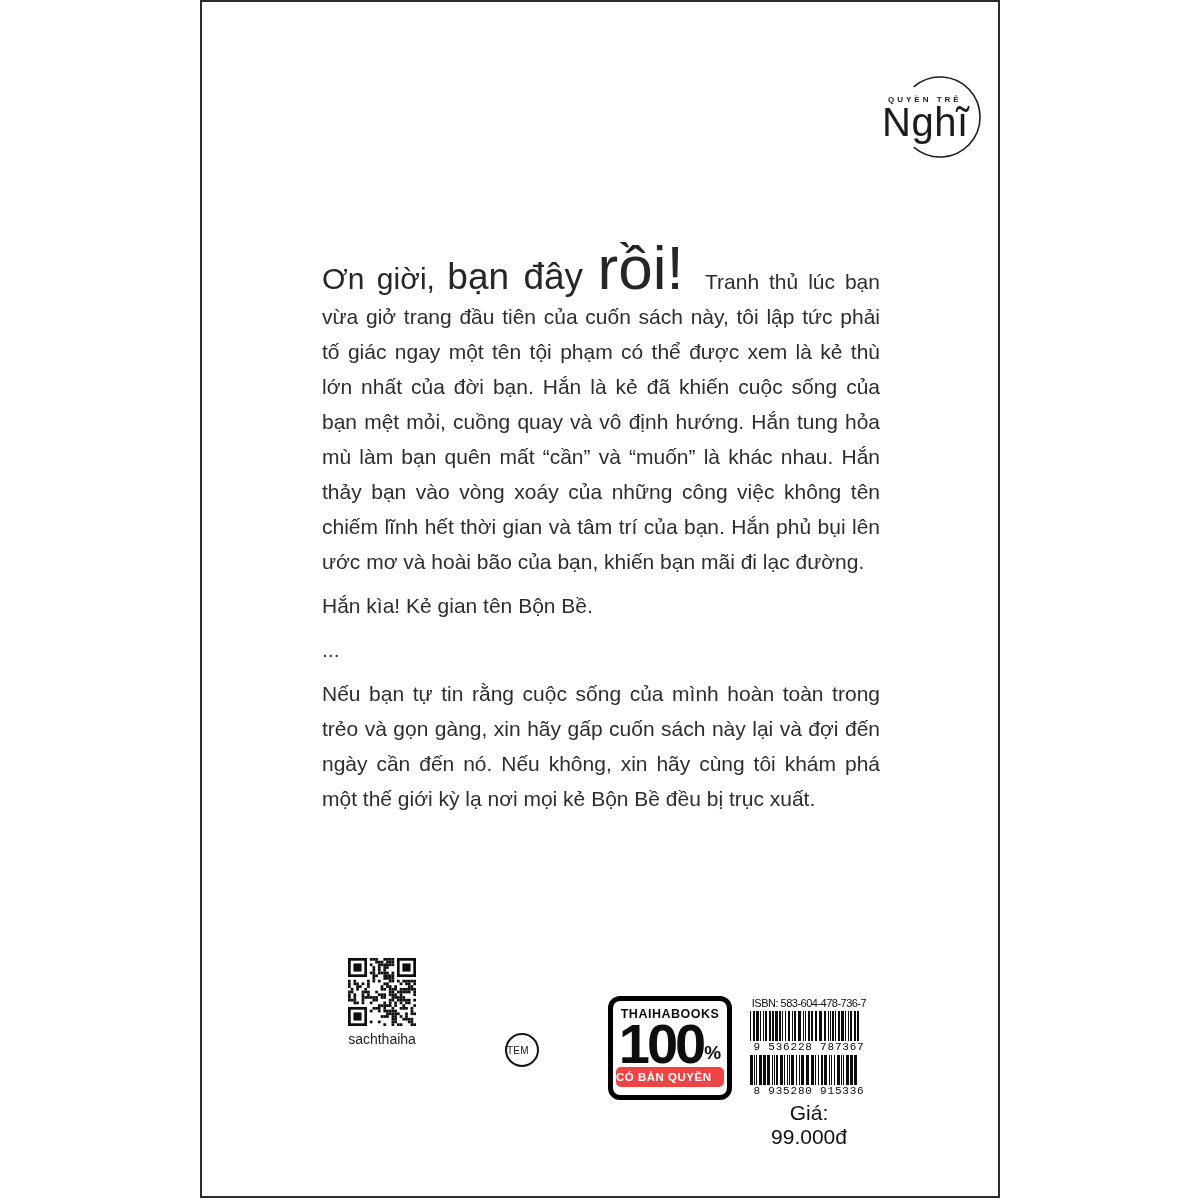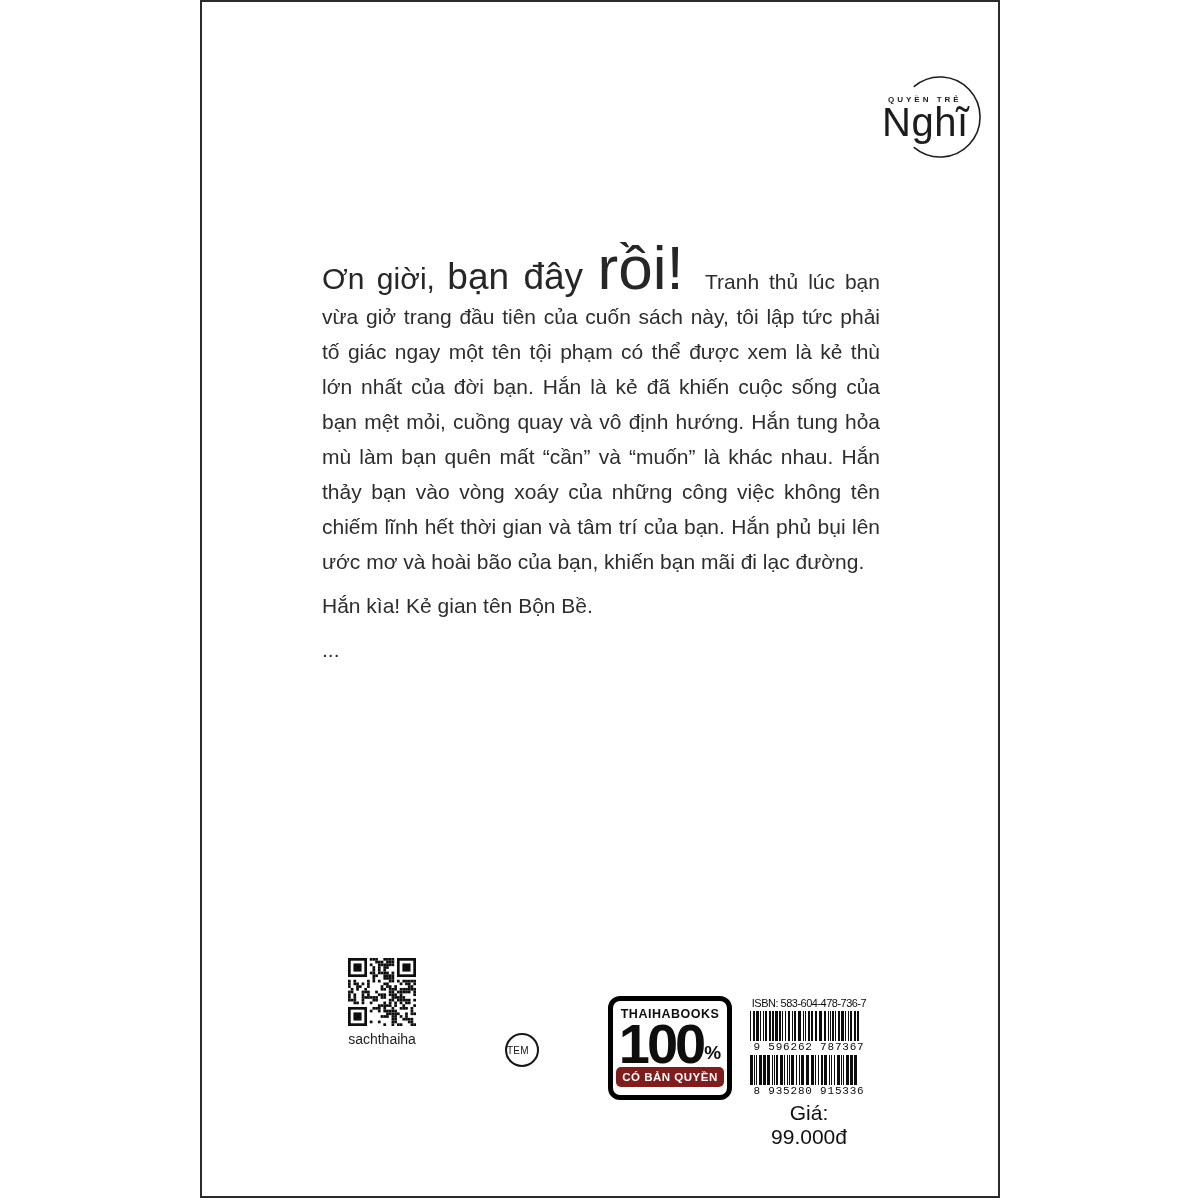--- a/index.html
+++ b/index.html
@@ -34,22 +34,22 @@
     border:2px solid #161616;border-radius:50%;display:flex;align-items:center;justify-content:flex-start;
     font-size:10px;color:#161616;letter-spacing:0.2px;}
 
   .badge{position:absolute;left:406px;top:994px;width:124px;height:104px;box-sizing:border-box;
     border:5px solid #000000;border-radius:12px;background:#fff;overflow:hidden;}
   .badge-brand{margin-top:6px;text-align:center;font-size:12.5px;font-weight:700;
     letter-spacing:0.5px;color:#0e0e0e;}
   .badge-100{display:flex;justify-content:center;align-items:flex-end;margin-top:1px;height:42px;}
   .badge-100 .num{font-size:56px;font-weight:700;letter-spacing:-3px;line-height:40px;color:#0e0e0e;}
   .badge-100 .pct{font-size:19px;font-weight:700;color:#0e0e0e;margin-left:1px;}
-  .badge-band{margin:3px 3px 0 3px;background:#7f1d1d;border-radius:5px;color:#fff;
-    text-align:center;font-size:11.5px;font-weight:700;letter-spacing:0.5px;padding:4px 0;}
+  .badge-band{margin:3px 3px 0 3px;background:#ef4444;border-radius:5px;color:#fff;
+    text-align:left;font-size:11.5px;font-weight:700;letter-spacing:0.5px;padding:4px 0;}
 
   .barcode-block{position:absolute;left:548px;top:995px;width:118px;color:#0c0c0c;}
   .isbn{font-size:11px;letter-spacing:-0.5px;white-space:nowrap;text-align:center;}
   .bars{display:flex;height:30px;margin-top:2px;}
   .bars div{background:#0c0c0c;flex:none;height:100%;}
   .bdigits{font-family:"Liberation Mono",monospace;font-size:11px;letter-spacing:0.8px;
     white-space:nowrap;text-align:center;margin-top:0px;}
   .price{margin-top:4px;font-size:21px;text-align:center;color:#111;}
 </style>
 </head>
@@ -62,20 +62,21 @@
       <path d="M 54.3 12.4 A 40 40 0 1 1 54.3 73.6" fill="none" stroke="#1c1c1c" stroke-width="1.6" stroke-linecap="round"></path>
     </svg>
     <div class="logo-tagline">QUYỀN TRẺ</div>
     <div class="logo-wordmark">Nghĩ</div>
   </div>
 
   <div class="blurb">
     <p><span class="op op1">Ơn giời, </span><span class="op op2">bạn đây </span><span class="op op3">rồi! </span><span>Tranh thủ lúc bạn vừa giở trang đầu tiên của cuốn sách này, tôi lập tức phải tố giác ngay một tên tội phạm có thể được xem là kẻ thù lớn nhất của đời bạn. Hắn là kẻ đã khiến cuộc sống của bạn mệt mỏi, cuồng quay và vô định hướng. Hắn tung hỏa mù làm bạn quên mất “cần” và “muốn” là khác nhau. Hắn thảy bạn vào vòng xoáy của những công việc không tên chiếm lĩnh hết thời gian và tâm trí của bạn. Hắn phủ bụi lên ước mơ và hoài bão của bạn, khiến bạn mãi đi lạc đường.</span></p>
     <p class="short">Hắn kìa! Kẻ gian tên Bộn Bề.</p>
     <p class="ellipsis">...</p>
+    <p>Nếu bạn tự tin rằng cuộc sống của mình hoàn toàn trong trẻo và gọn gàng, xin hãy gấp cuốn sách này lại và đợi đến ngày cần đến nó. Nếu không, xin hãy cùng tôi khám phá một thế giới kỳ lạ nơi mọi kẻ Bộn Bề đều bị trục xuất.</p>
   </div>
 
   <div class="qr-block">
     <svg id="qr" width="68" height="68" viewBox="0 0 68 68">
         <rect x="21.76" y="0" width="2.72" height="2.72" fill="#0e0e0e"></rect>
         <rect x="24.48" y="0" width="2.72" height="2.72" fill="#0e0e0e"></rect>
         <rect x="27.200000000000003" y="0" width="2.72" height="2.72" fill="#0e0e0e"></rect>
         <rect x="35.36" y="0" width="2.72" height="2.72" fill="#0e0e0e"></rect>
         <rect x="38.080000000000005" y="0" width="2.72" height="2.72" fill="#0e0e0e"></rect>
         <rect x="40.800000000000004" y="0" width="2.72" height="2.72" fill="#0e0e0e"></rect>
@@ -346,21 +347,21 @@
         <div style="width: 2px; margin-right: 1px;"></div>
         <div style="width: 1px; margin-right: 2px;"></div>
         <div style="width: 2px; margin-right: 1px;"></div>
         <div style="width: 3px; margin-right: 1px;"></div>
         <div style="width: 1px; margin-right: 2px;"></div>
         <div style="width: 1px; margin-right: 1px;"></div>
         <div style="width: 2px; margin-right: 2px;"></div>
         <div style="width: 2px; margin-right: 1px;"></div>
         <div style="width: 2px; margin-right: 1px;"></div>
       </div>
-    <div class="bdigits">9 596262 787367</div>
+    <div class="bdigits">9 536228 787367</div>
     <div class="bars" id="bc2">
         <div style="width: 3px; margin-right: 1px;"></div>
         <div style="width: 1px; margin-right: 1px;"></div>
         <div style="width: 1px; margin-right: 2px;"></div>
         <div style="width: 3px; margin-right: 1px;"></div>
         <div style="width: 3px; margin-right: 1px;"></div>
         <div style="width: 3px; margin-right: 2px;"></div>
         <div style="width: 1px; margin-right: 1px;"></div>
         <div style="width: 1px; margin-right: 1px;"></div>
         <div style="width: 2px; margin-right: 2px;"></div>

